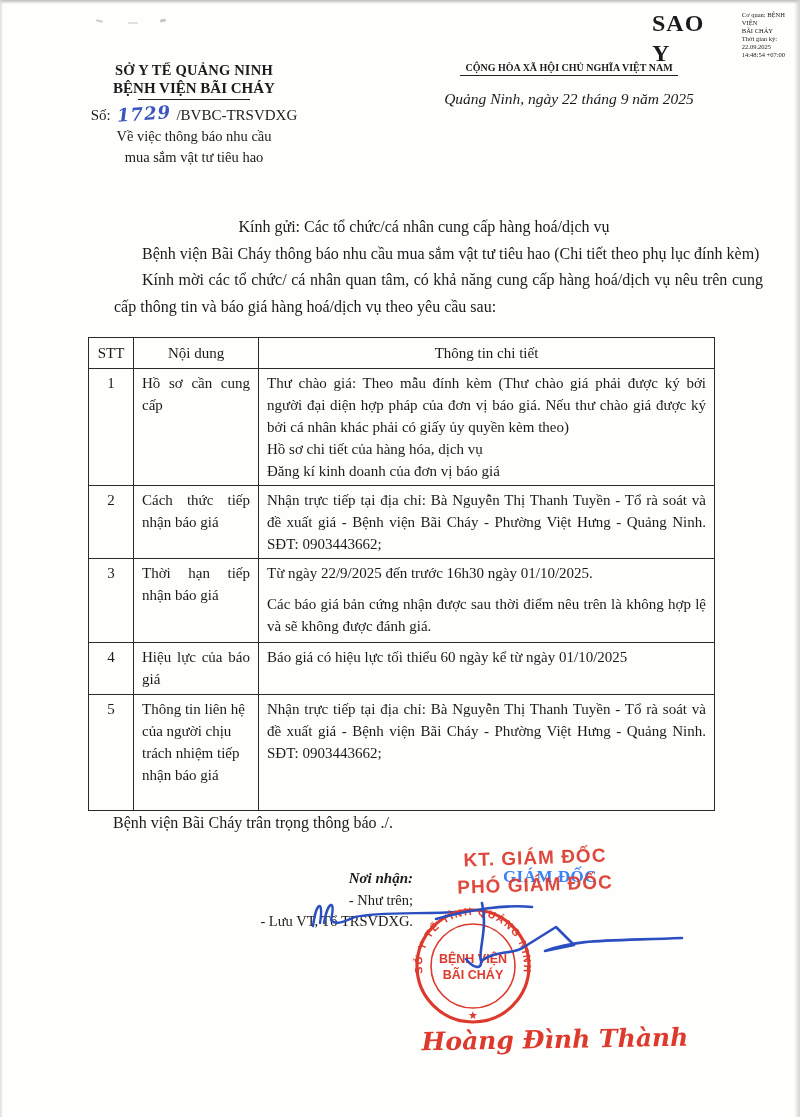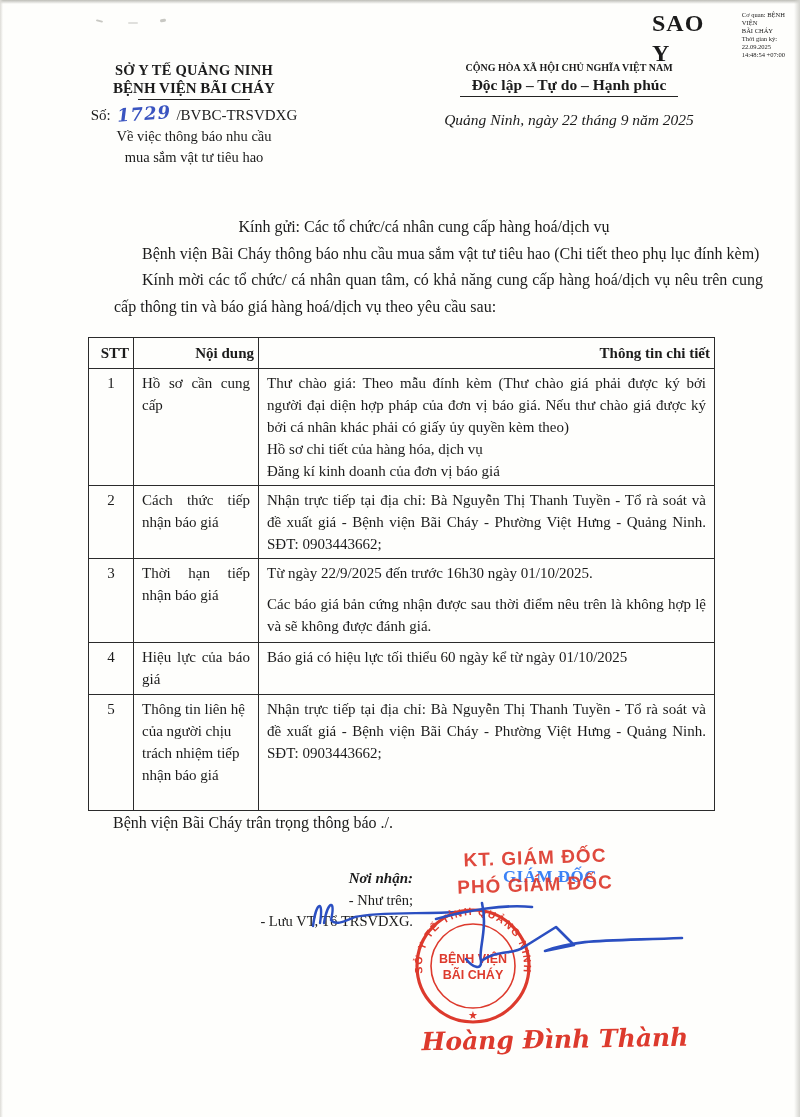--- a/index.html
+++ b/index.html
@@ -43,21 +43,21 @@
   .body-block { position:absolute; top:214px; left:85px; width:678px;
     font-size:16px; line-height:26.5px; }
   .salutation { text-align:center; }
   .para { text-indent:28px; text-align:justify;margin-left:29px; }
 
   
   table.notice { position:absolute; top:337px; left:88px; width:626px;
     border-collapse:collapse; table-layout:fixed; font-size:15px; line-height:22px; }
   table.notice th, table.notice td { border:1.4px solid #2b2b2b; padding:3px 8px;
     vertical-align:top; }
-  table.notice th { font-weight:bold; text-align:right; padding:4px 4px;margin-left:9px; }
+  table.notice th { font-weight:normal; text-align:center; padding:4px 4px;margin-left:9px; }
   td.c-stt { text-align:center; }
   td.c-topic { text-align:justify; }
   td.c-detail { text-align:left; }
   .detail-line { text-align:justify; }
   .detail-line.gap { margin-top:9px; }
   col.w-stt { width:45px; } col.w-topic { width:125px; } col.w-detail { width:456px; }
 
   
   .closing { position:absolute; top:814px; left:85px; width:678px;
     font-size:16px; text-indent:28px; }
@@ -112,21 +112,20 @@
       <span>/BVBC-TRSVDXG</span>
     </div>
     <div class="subject">
       <div>Về việc thông báo nhu cầu</div>
       <div>mua sắm vật tư tiêu hao</div>
     </div>
   </div>
 
   <div class="hdr-right">
     <div class="nat1">CỘNG HÒA XÃ HỘI CHỦ NGHĨA VIỆT NAM</div>
-    <div class="nat2">Độc lập – Tự do – Hạnh phúc</div>
     <div class="rule"></div>
     <div class="pdate">Quảng Ninh, ngày 22 tháng 9 năm 2025</div>
   </div>
 
   <div class="body-block">
     <div class="salutation">Kính gửi: Các tổ chức/cá nhân cung cấp hàng hoá/dịch vụ</div>
     <div class="para">Bệnh viện Bãi Cháy thông báo nhu cầu mua sắm vật tư tiêu hao (Chi tiết theo phụ lục đính kèm)</div>
     <div class="para">Kính mời các tổ chức/ cá nhân quan tâm, có khả năng cung cấp hàng hoá/dịch vụ nêu trên cung cấp thông tin và báo giá hàng hoá/dịch vụ theo yêu cầu sau:</div>
   </div>
 

